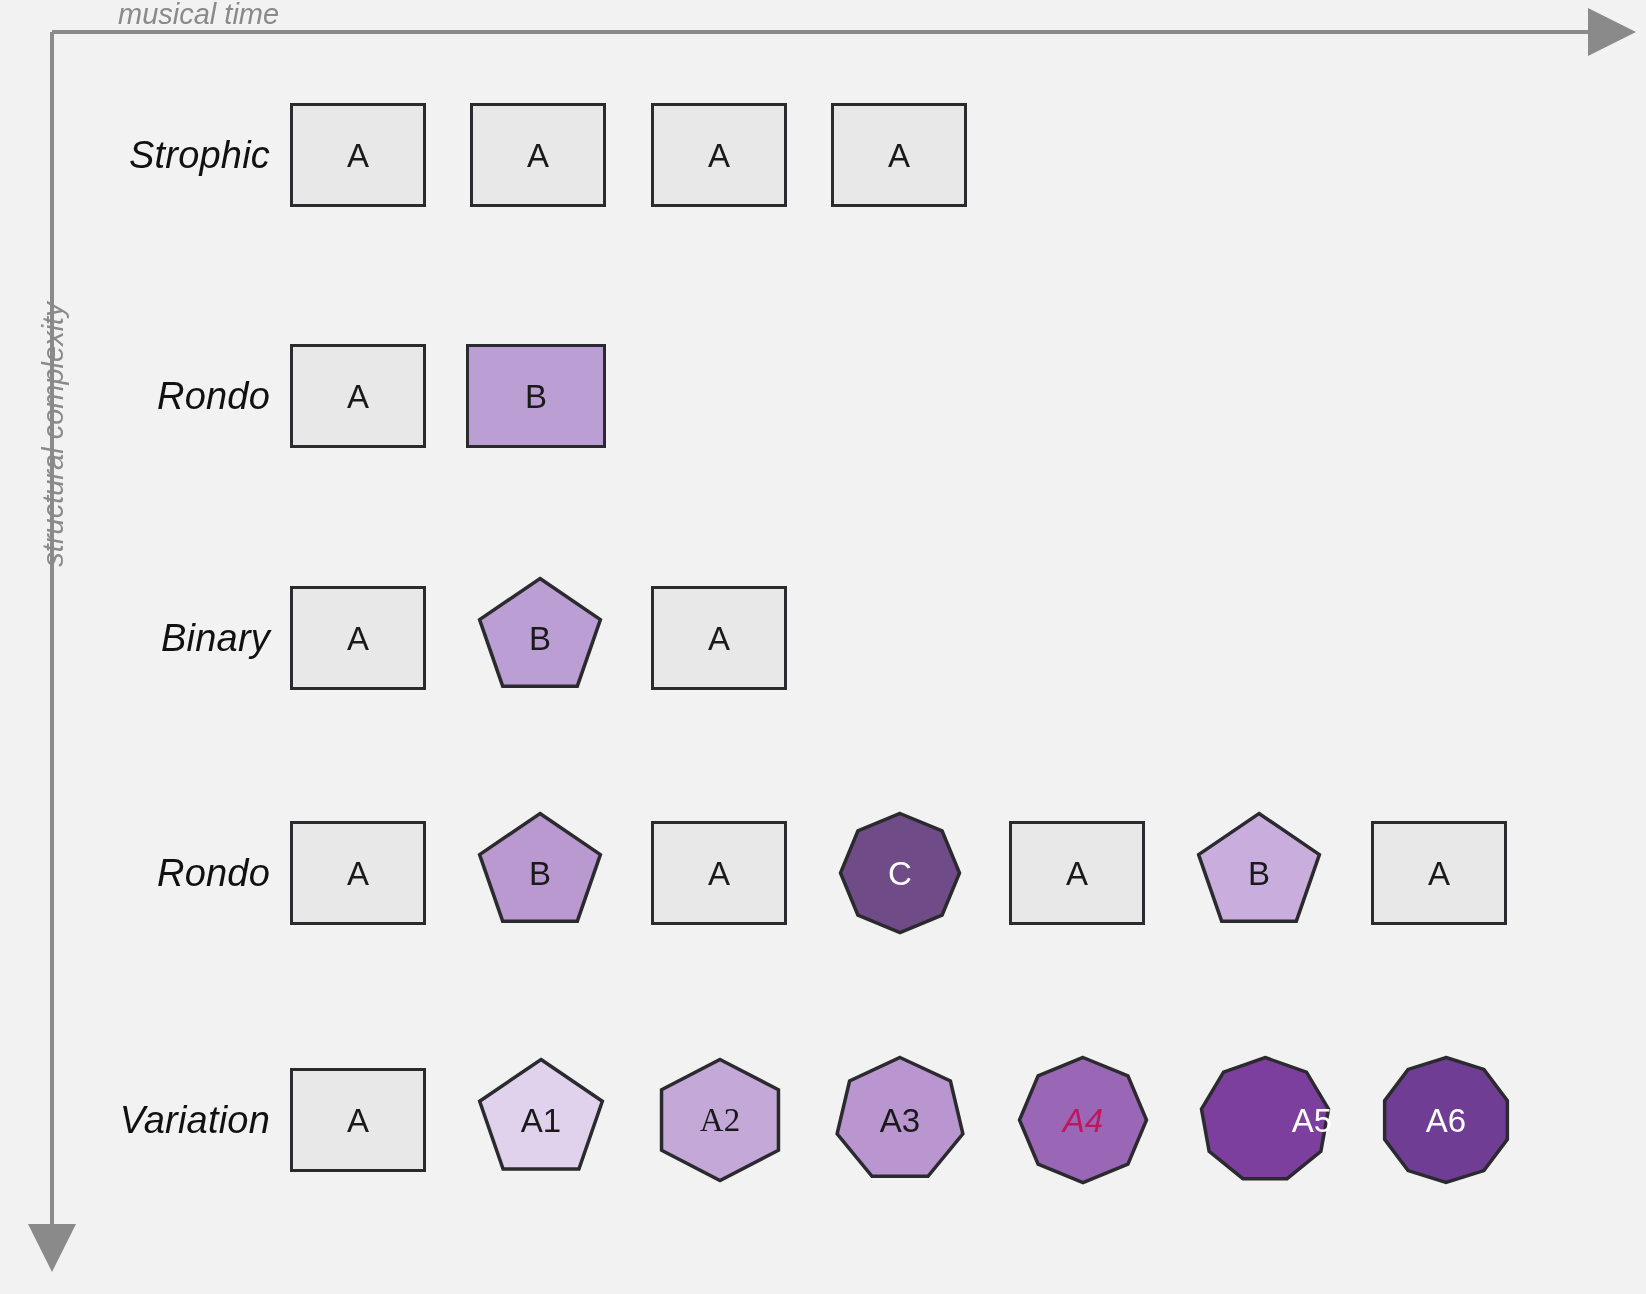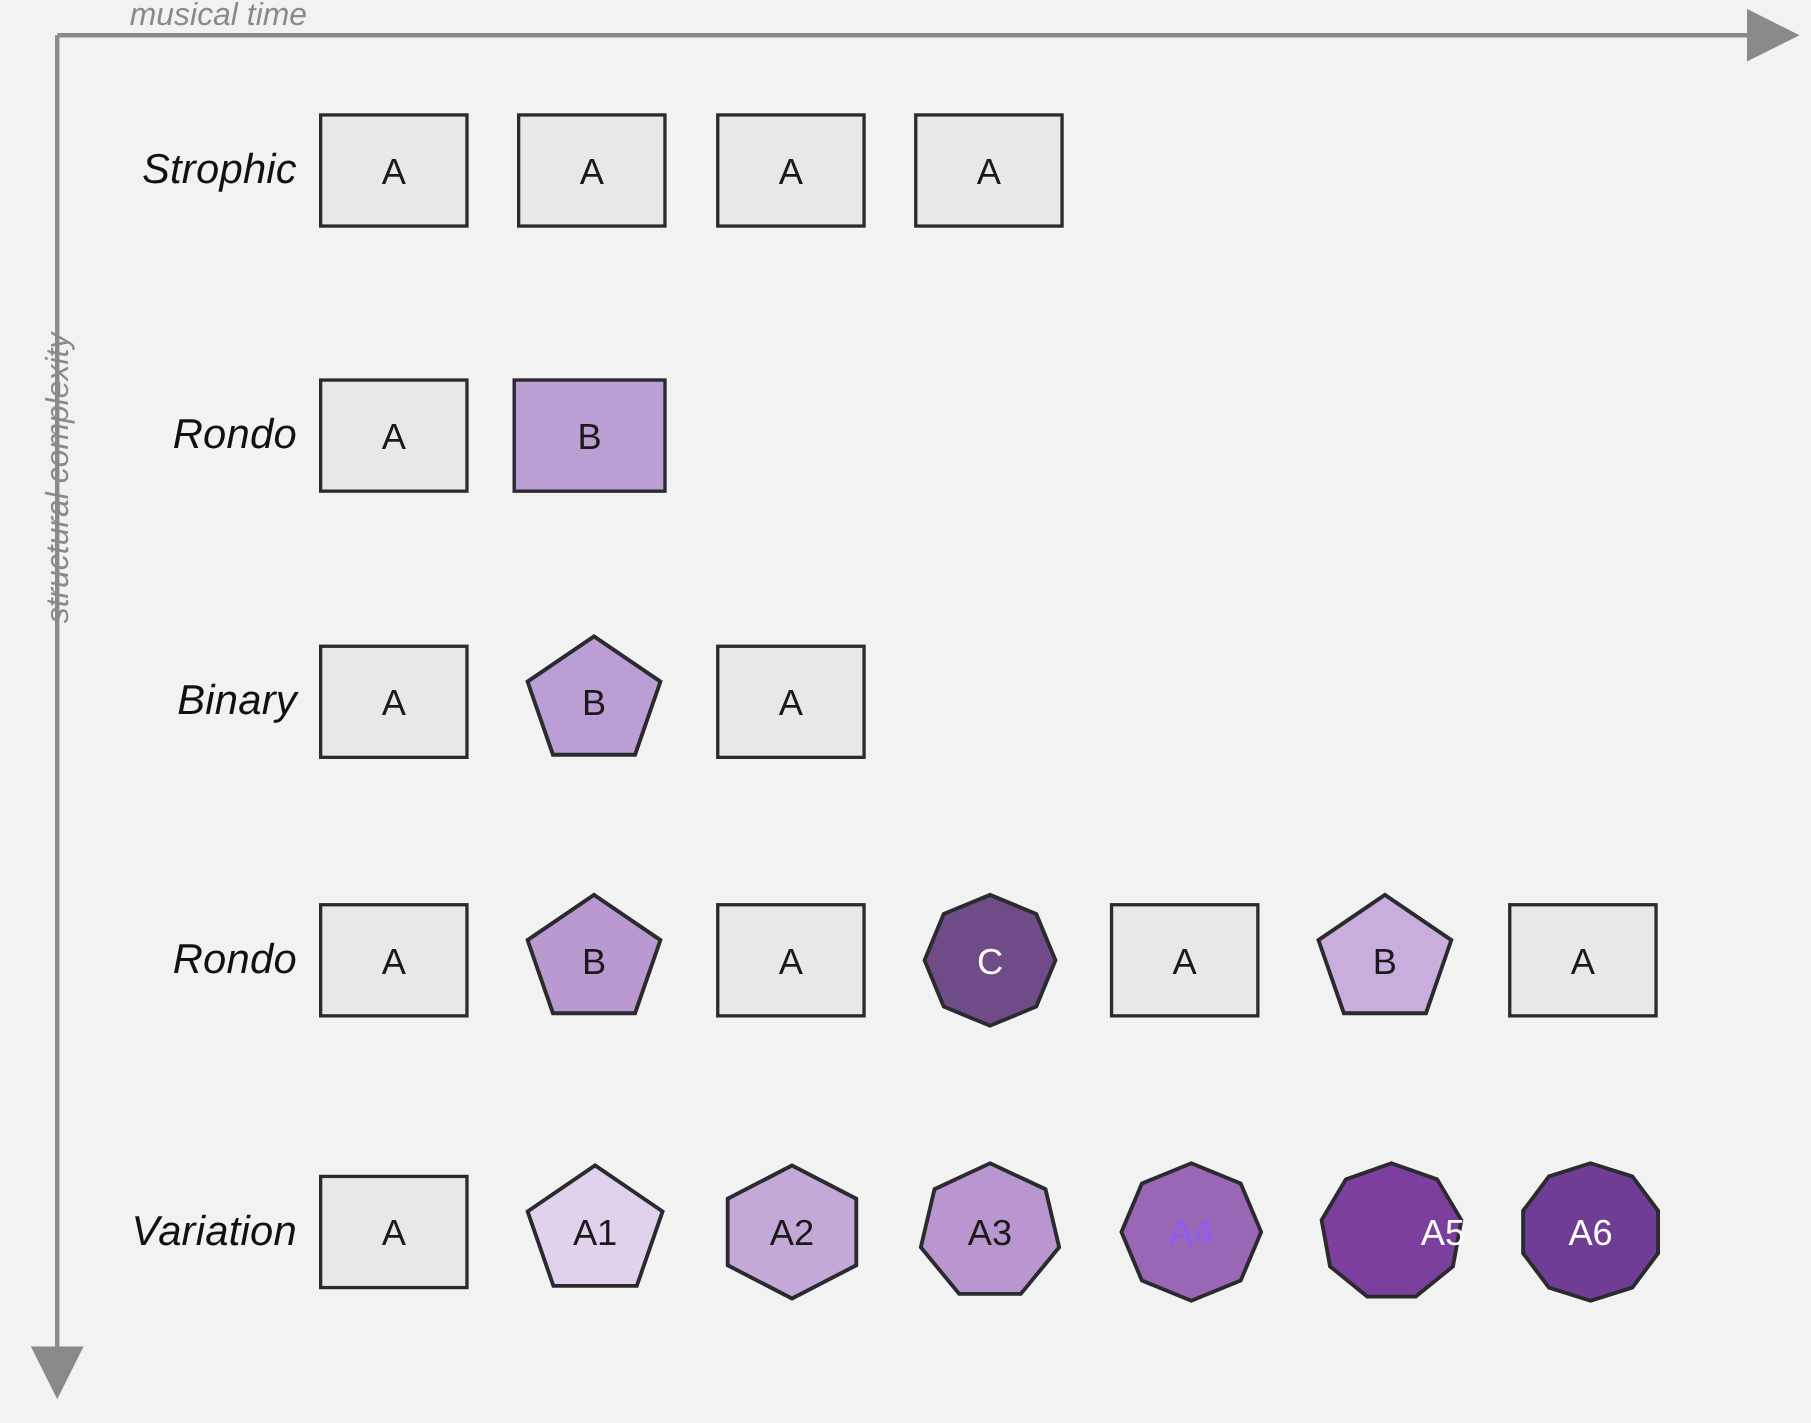--- a/index.html
+++ b/index.html
@@ -195,33 +195,33 @@
         <div class="shape" style="left: 541px; top: 0px; width: 134px; height: 126px;">
           <svg width="134" height="126" viewBox="0 0 134 126">
             <polygon points="64.50,0.00 125.84,41.80 102.41,109.45 26.59,109.45 3.16,41.80" transform="translate(2.5,2.5)" fill="#e0d2ec" stroke="#2b2b2f" stroke-width="3.5" stroke-linejoin="miter"></polygon>
           </svg>
           <span class="shape-label" style="color: rgb(26, 26, 26);">A1</span>
         </div>
         <div class="shape" style="left: 720px; top: 0px; width: 140px; height: 126px;">
           <svg width="140" height="126" viewBox="0 0 140 126">
             <polygon points="67.50,0.00 125.96,30.25 125.96,90.75 67.50,121.00 9.04,90.75 9.04,30.25" transform="translate(2.5,2.5)" fill="#c4a8d8" stroke="#2b2b2f" stroke-width="3.5" stroke-linejoin="miter"></polygon>
           </svg>
-          <span class="shape-label" style="color: rgb(26, 26, 26);">A2</span>
+          <span class="shape-label" style="color: rgb(26, 26, 26); font-family: Liberation Serif, serif;">A2</span>
         </div>
         <div class="shape" style="left: 900px; top: 0px; width: 134px; height: 130px;">
           <svg width="134" height="130" viewBox="0 0 134 130">
             <polygon points="64.50,0.00 114.93,23.53 127.38,76.41 92.49,118.81 36.51,118.81 1.62,76.41 14.07,23.53" transform="translate(2.5,2.5)" fill="#b996cf" stroke="#2b2b2f" stroke-width="3.5" stroke-linejoin="miter"></polygon>
           </svg>
           <span class="shape-label" style="color: rgb(26, 26, 26); text-align: right;">A3</span>
         </div>
         <div class="shape" style="left: 1083px; top: 0px; width: 132px; height: 130px;">
           <svg width="132" height="130" viewBox="0 0 132 130">
             <polygon points="63.50,0.00 108.40,18.31 127.00,62.50 108.40,106.69 63.50,125.00 18.60,106.69 0.00,62.50 18.60,18.31" transform="translate(2.5,2.5)" fill="#9a66b6" stroke="#2b2b2f" stroke-width="3.5" stroke-linejoin="miter"></polygon>
           </svg>
-          <span class="shape-label" style="color: #8b5cf6;">A4</span>
+          <span class="shape-label" style="color: #be185d; font-style: italic;">A4</span>
         </div>
         <div class="shape" style="left: 1265px; top: 0px; width: 134px; height: 130px; justify-content: flex-end;">
           <svg width="134" height="130" viewBox="0 0 134 130">
             <polygon points="64.50,0.00 105.96,14.62 128.02,51.65 120.36,93.75 86.56,121.23 42.44,121.23 8.64,93.75 0.98,51.65 23.04,14.62" transform="translate(2.5,2.5)" fill="#7d3f9e" stroke="#2b2b2f" stroke-width="3.5" stroke-linejoin="miter"></polygon>
           </svg>
           <span class="shape-label" style="color: rgb(255, 255, 255);">A5</span>
         </div>
         <div class="shape" style="left: 1446px; top: 0px; width: 134px; height: 130px;">
           <svg width="134" height="130" viewBox="0 0 134 130">
             <polygon points="64.50,0.00 102.41,11.94 125.84,43.19 125.84,81.81 102.41,113.06 64.50,125.00 26.59,113.06 3.16,81.81 3.16,43.19 26.59,11.94" transform="translate(2.5,2.5)" fill="#6f3d94" stroke="#2b2b2f" stroke-width="3.5" stroke-linejoin="miter"></polygon>

